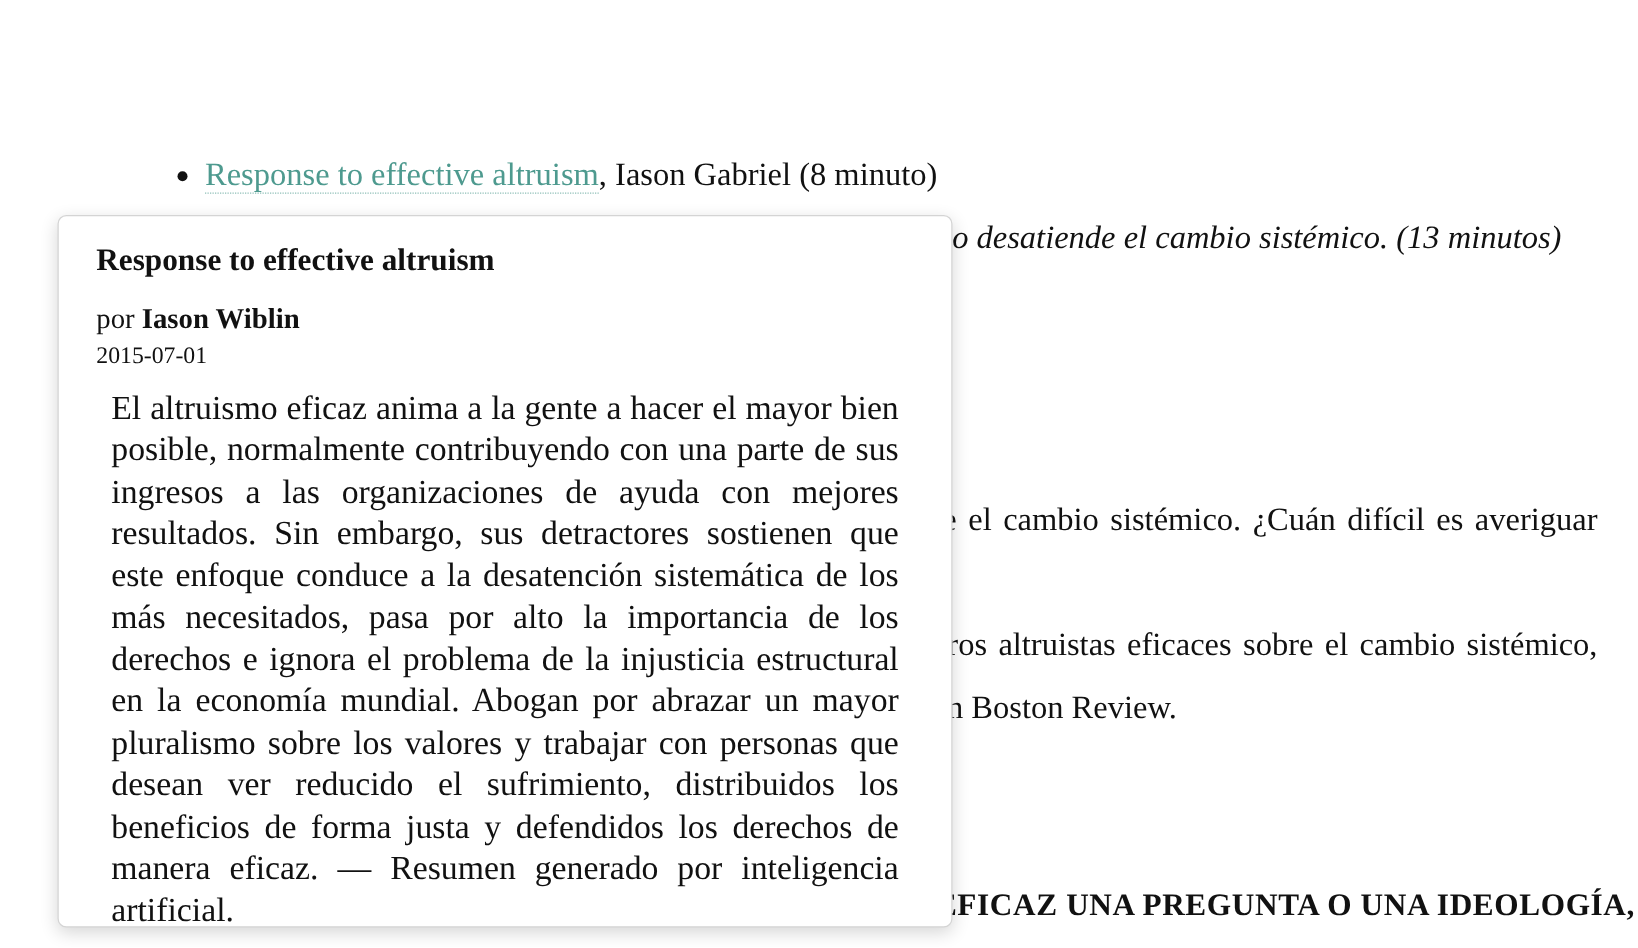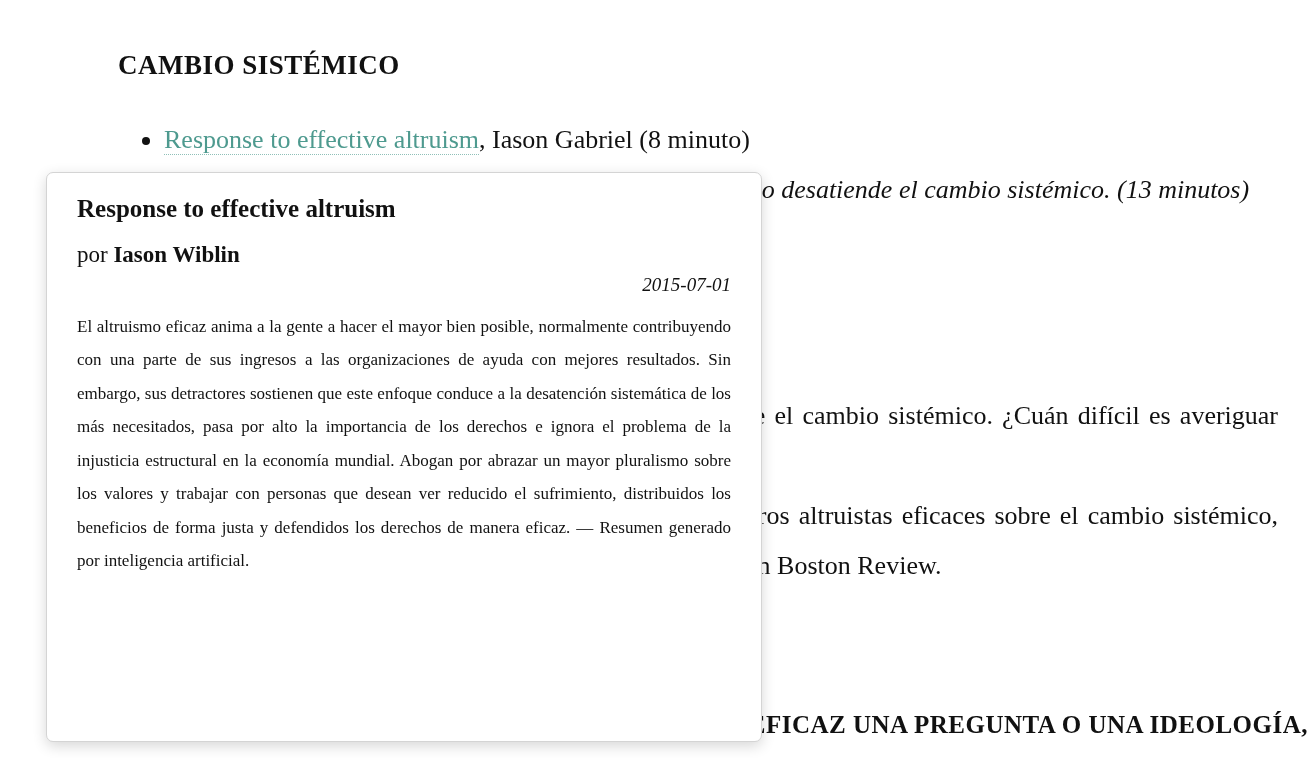--- a/index.html
+++ b/index.html
@@ -107,38 +107,36 @@
     margin: 0 0 18px 0;
     line-height: 1.15;
   }
   .preview-author {
     font-size: 23px;
     margin: 0 0 6px 0;
   }
   .preview-author b { font-weight: bold; }
   .preview-date {
     font-size: 19px;
-    font-style: italic;
-    text-align: right;
+    text-align: left;
     margin: 0 0 14px 0;
   }
   .preview-body {
-    font-size: 17px;
+    font-size: 27px;
     line-height: 33.5px;
     text-align: justify;
-    margin: 0;
+    margin: 12px;
     hyphens: auto;
   }
 </style>
 </head>
 <body>
 
 <div class="doc">
 
-  <h2 class="section-heading">Cambio sistémico</h2>
 
   <ul class="bullet-list">
     <li>
       <a class="doclink" href="#">Response to effective altruism</a><span>, Iason Gabriel (8 minuto)</span>
     </li>
     <li>
       <span class="ital">— Robert Wiblin argumenta por qué el altruismo eficaz no desatiende el cambio sistémico. (13 minutos)</span>
     </li>
   </ul>
 

